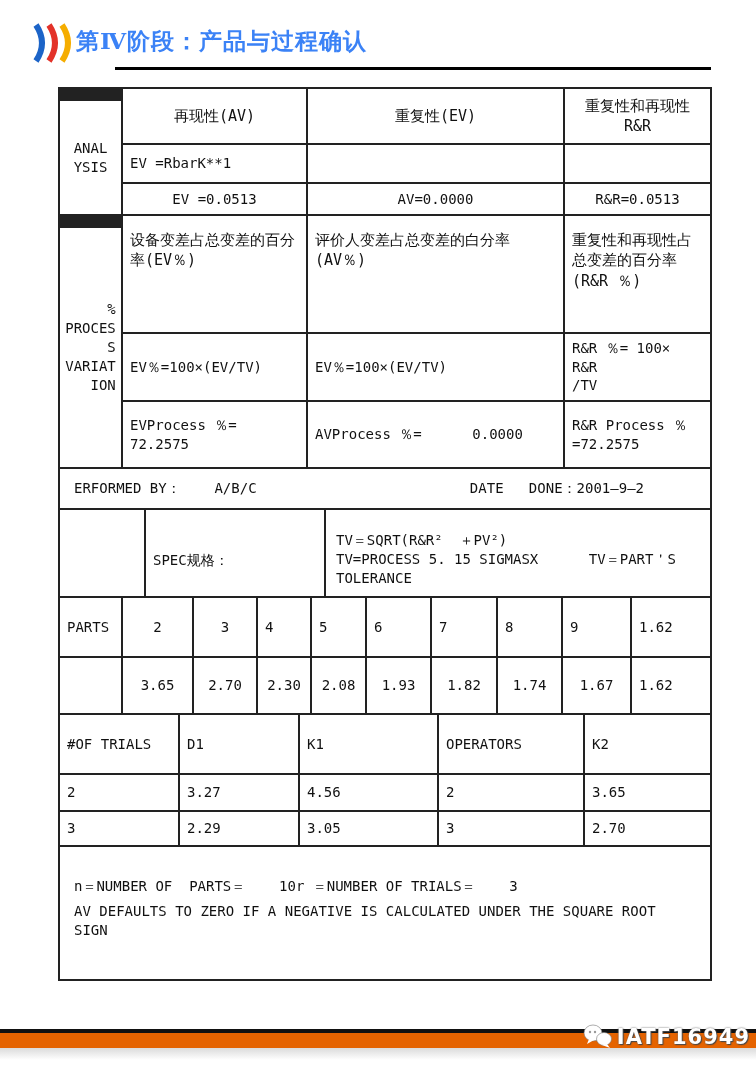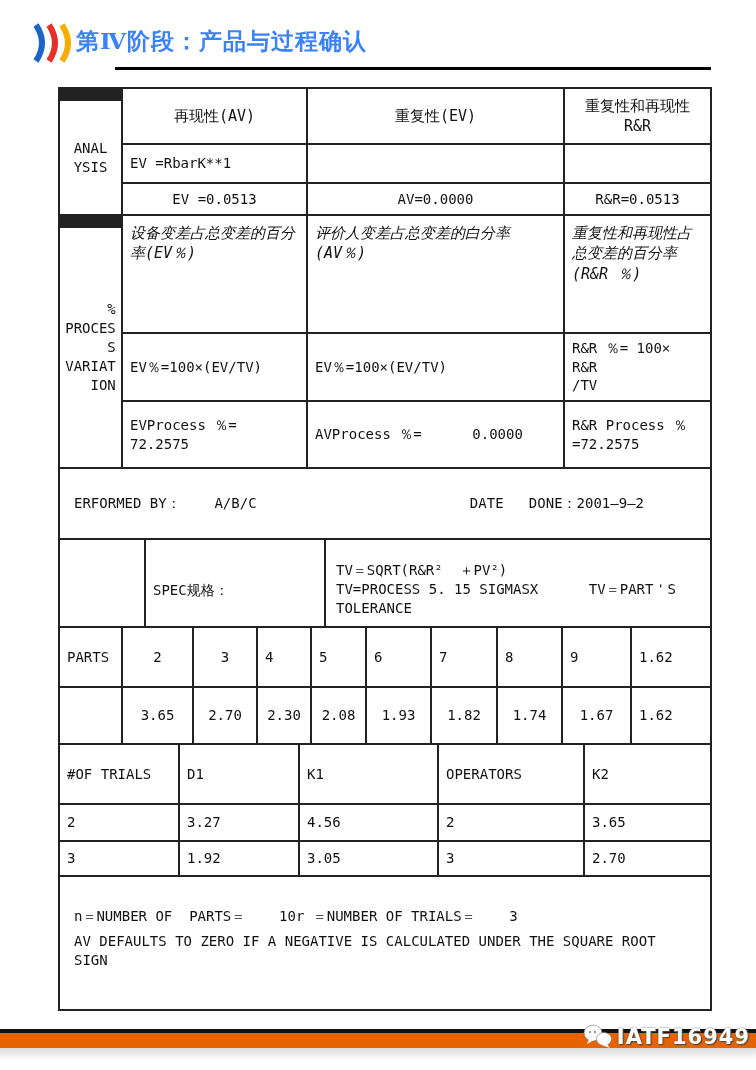--- a/index.html
+++ b/index.html
@@ -26,25 +26,25 @@
     font-size:14px; line-height:1.35;
   }
   .sec { display:grid; column-gap:2px; row-gap:2px; }
   .sec-a, .sec-b { grid-template-columns:61px 183px 255px minmax(0,1fr); }
   .sec-a { grid-template-rows:54px 37px 30px; }
   .sec-b { grid-template-rows:116px 66px 65px; }
   .sec-d { grid-template-columns:84px 178px minmax(0,1fr); grid-template-rows:86px; }
   .sec-e { grid-template-columns:61px 69px 62px 52px 53px 63px 64px 63px 67px minmax(0,1fr); grid-template-rows:58px 55px; }
   .sec-f { grid-template-columns:118px 118px 137px 144px minmax(0,1fr); grid-template-rows:58px 35px 33px; }
   .c { background:#fff; padding:3px 7px; white-space:pre-wrap; overflow:hidden; display:flex; align-items:center; }
-  .c.top { align-items:flex-start; padding-top:7px;font-style:italic; }
+  .c.top { align-items:flex-start; padding-top:14px; }
   .c.center { justify-content:center; text-align:center; }
   .c.zh { font-size:15px; }
   .span3 { grid-row:1 / span 3; justify-content:center; text-align:right; white-space:pre-line;margin-top:12px; }
-  .row-c { background:#fff; height:69px; display:flex; align-items:center; padding:0 14px; }
+  .row-c { background:#fff; height:39px; display:flex; align-items:center; padding:0 14px; }
   .row-c .right { margin-left:auto; margin-right:52px; }
   .row-g { background:#fff; height:132px; padding:30px 14px 0 14px; }
   .row-g .l1 { display:flex; }
   .row-g .l1 .r { }
   .row-g .l2 { margin-top:6px; }
   .spec-cell { display:block; padding-top:3px; }
   .tv-cell { display:block; padding-top:21px; padding-left:10px; }
 
   
   .footer-black { position:absolute; left:0; top:1029px; width:756px; height:4px; background:#111; }
@@ -155,21 +155,21 @@
       <div class="c">D1</div>
       <div class="c">K1</div>
       <div class="c">OPERATORS</div>
       <div class="c">K2</div>
       <div class="c">2</div>
       <div class="c">3.27</div>
       <div class="c">4.56</div>
       <div class="c">2</div>
       <div class="c">3.65</div>
       <div class="c">3</div>
-      <div class="c">1.92</div>
+      <div class="c">2.29</div>
       <div class="c">3.05</div>
       <div class="c">3</div>
       <div class="c">2.70</div>
     </div>
 
     <div class="row-g">
       <div class="l1">
         <span style="white-space:pre;">n＝NUMBER OF  PARTS＝    10</span>
         <span class="r" style="white-space:pre;">r ＝NUMBER OF TRIALS＝    3</span>
       </div>

